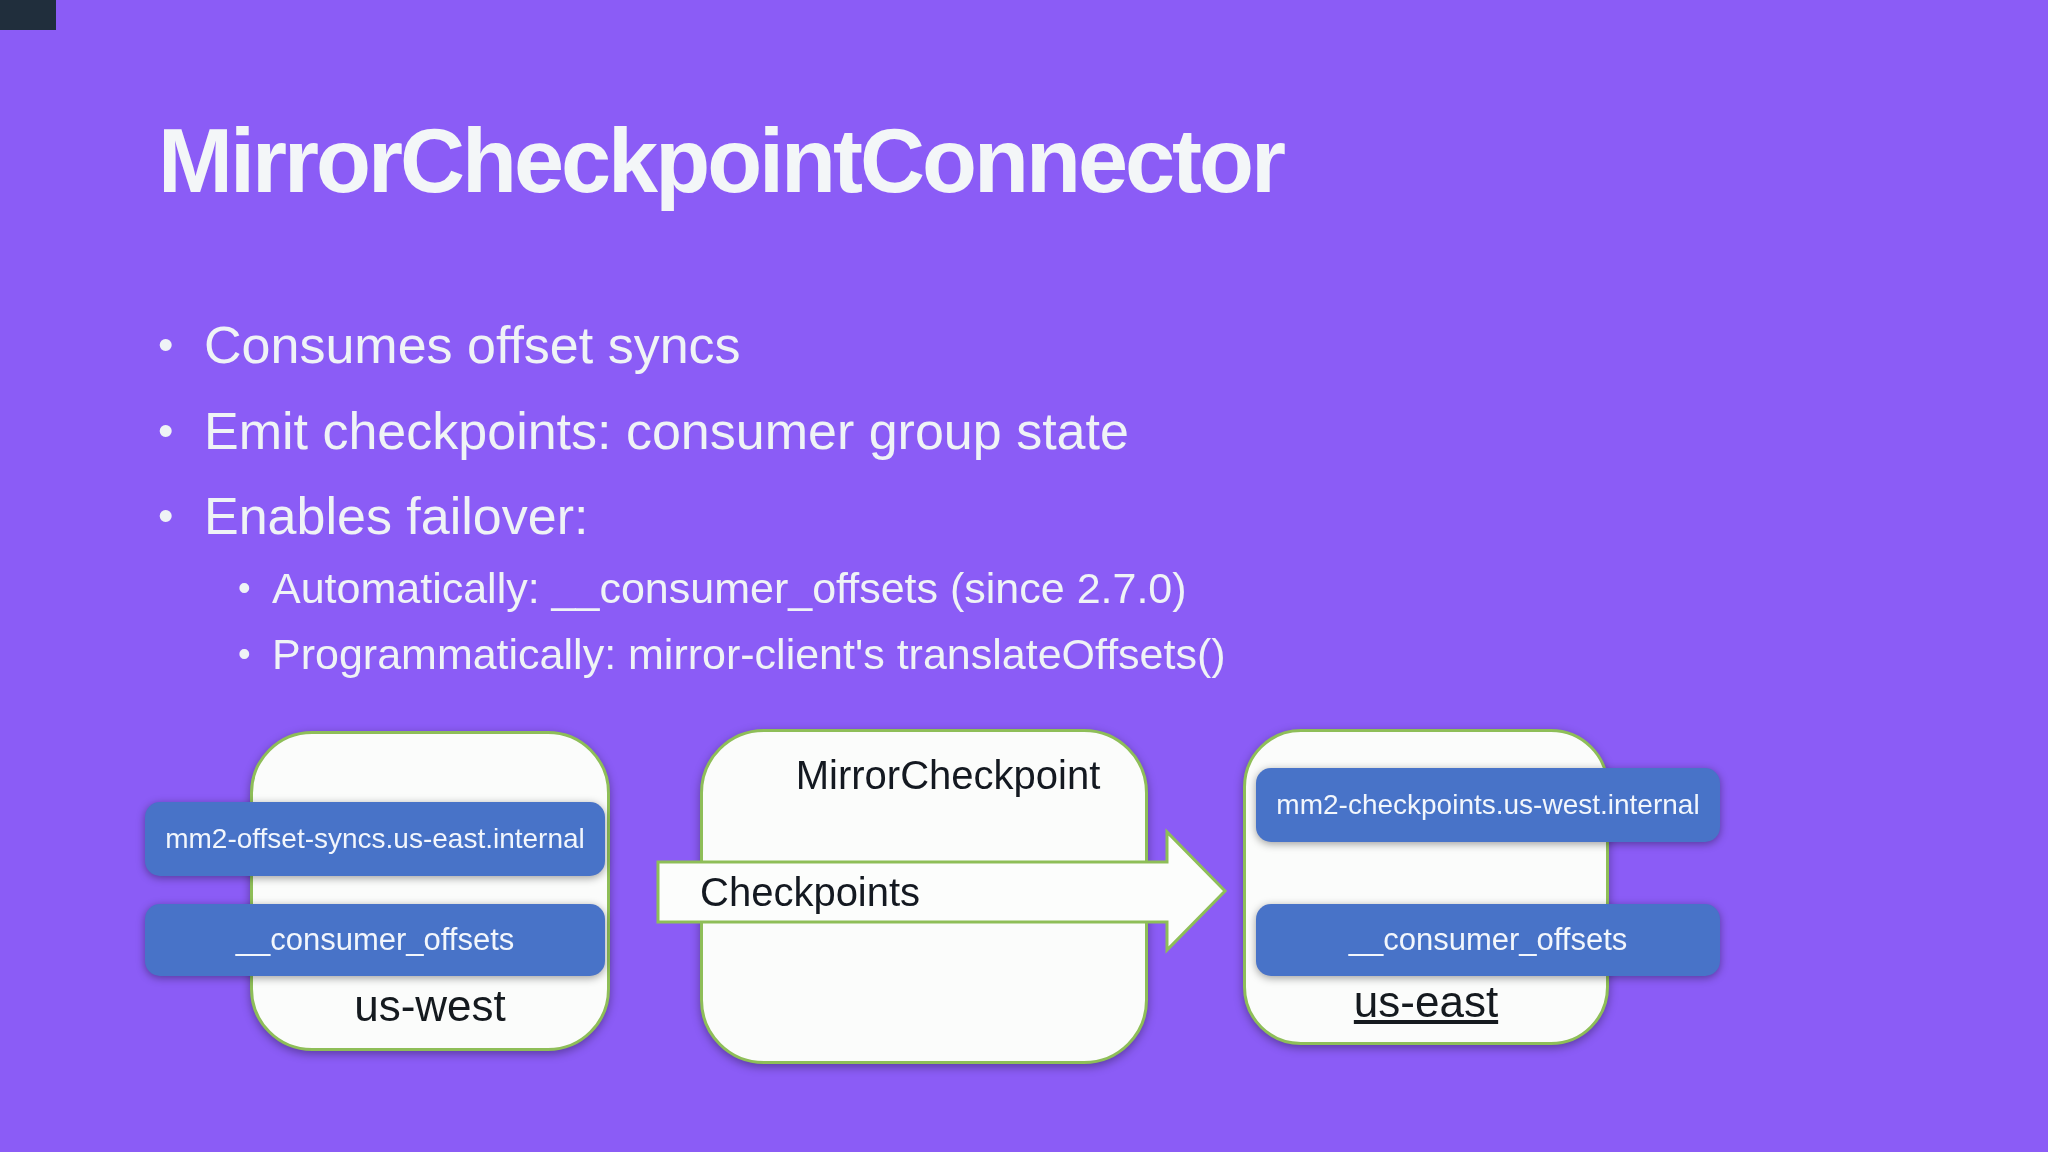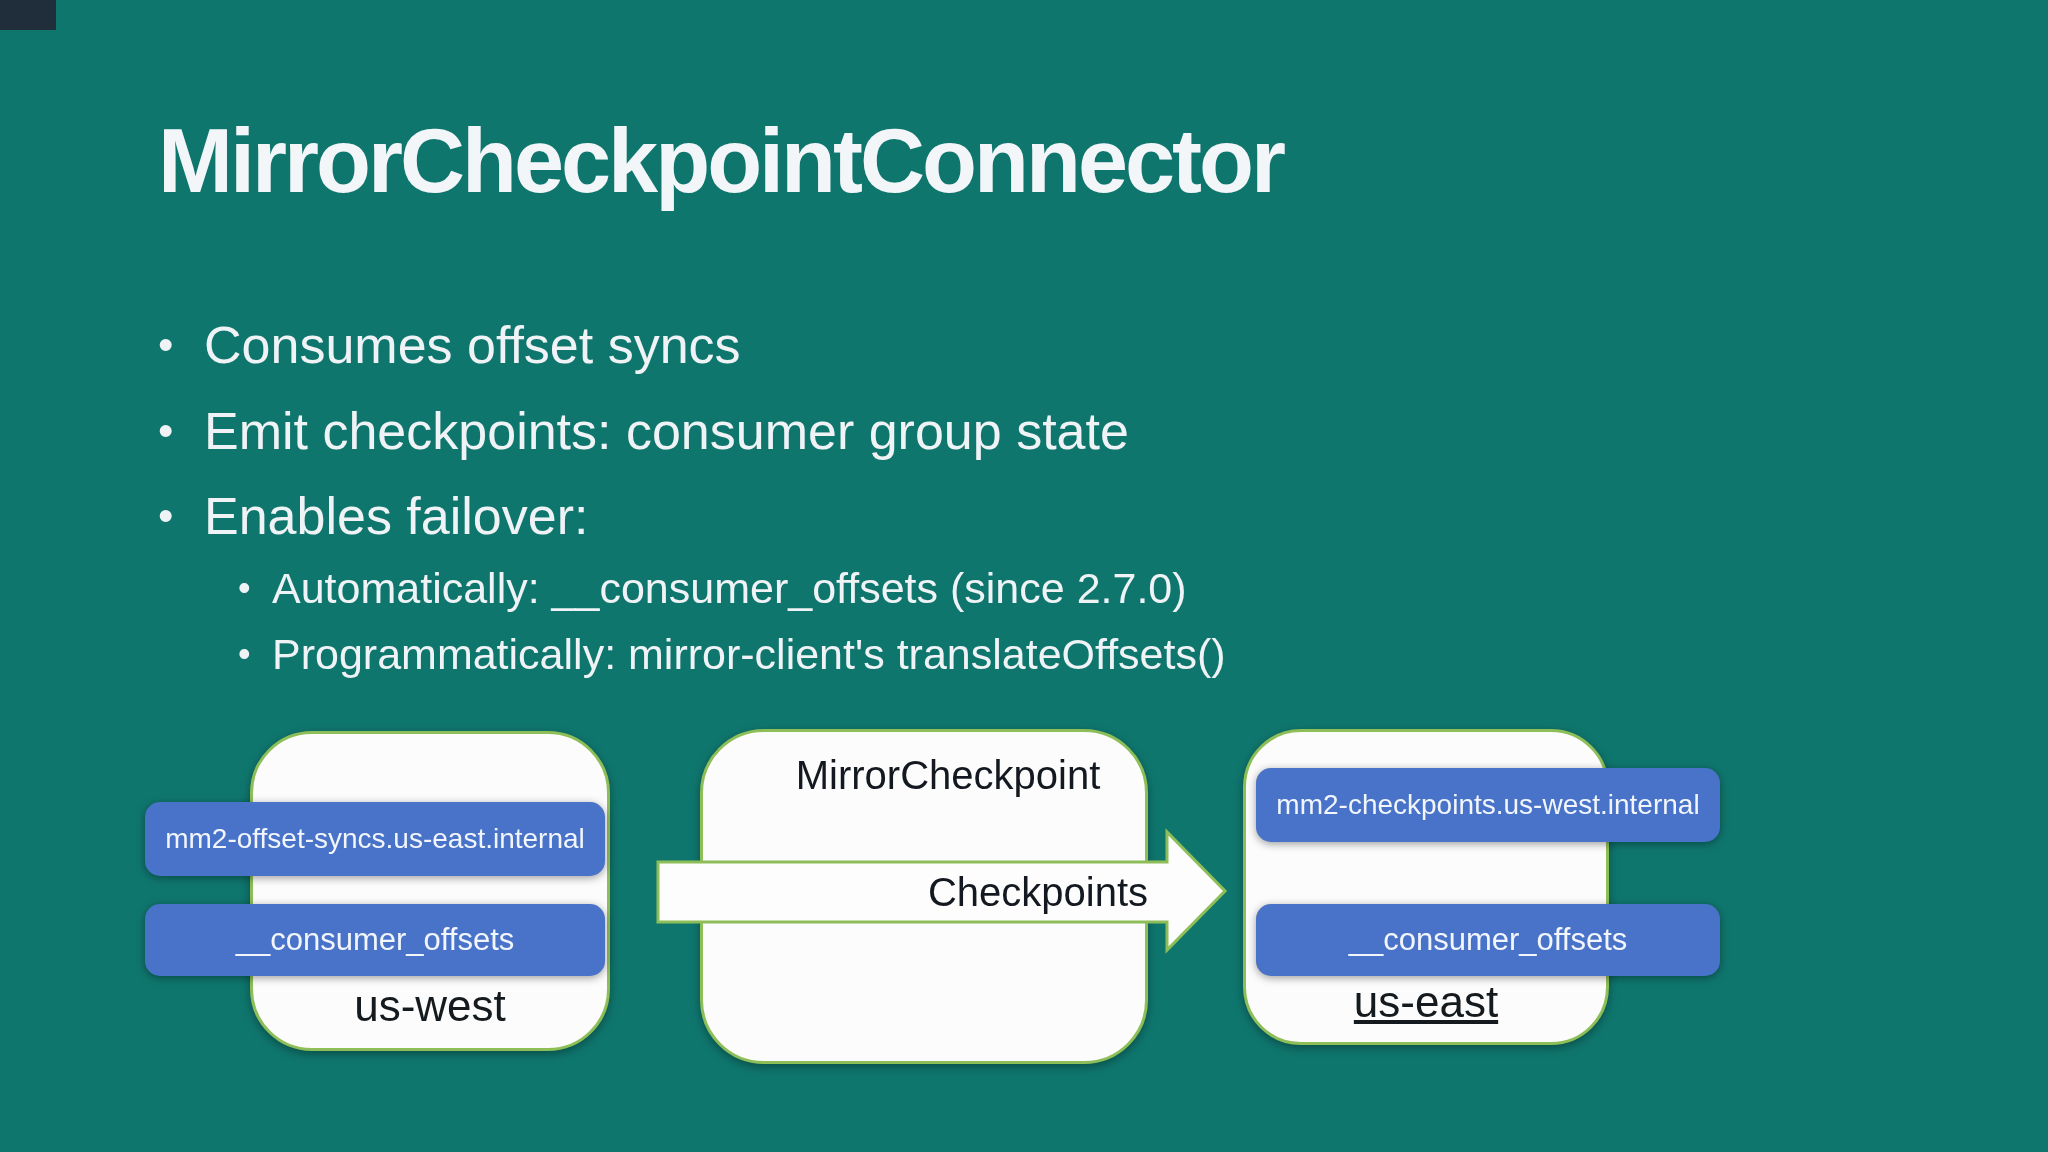--- a/index.html
+++ b/index.html
@@ -1,19 +1,19 @@
 <!DOCTYPE html>
 <html><head>
 <meta charset="utf-8">
 <style>
   html,body{margin:0;padding:0;background:#0b1117;}
   .slide{
     position:relative;
     width:2048px;height:1152px;
-    background:#0f766e;
+    background:#8b5cf6;
     overflow:hidden;
     font-family:"Liberation Sans","DejaVu Sans",sans-serif;
   }
   .corner-artifact{
     position:absolute;left:0;top:0;width:56px;height:30px;
     background:#202e3c;
   }
   .title{
     position:absolute;left:158px;top:116px;
     font-size:90px;font-weight:700;letter-spacing:-3px;
@@ -60,21 +60,21 @@
   .label-west{left:250px;width:360px;top:980px;}
   .label-east{left:1243px;width:366px;top:976px;text-decoration:underline;}
 
   .connector-label{
     position:absolute;left:724px;width:448px;top:750px;
     text-align:center;color:#141921;font-size:40px;line-height:50px;
   }
   .arrow-svg{position:absolute;left:0;top:0;width:2048px;height:1152px;pointer-events:none;}
   .arrow-label{
     position:absolute;left:700px;width:448px;top:868px;
-    text-align:right;color:#141921;font-size:40px;line-height:48px;
+    text-align:left;color:#141921;font-size:40px;line-height:48px;
   }
 </style>
 </head>
 <body>
 
 <div class="slide">
 
   <div class="corner-artifact"></div>
 
   <div class="title">MirrorCheckpointConnector</div>

